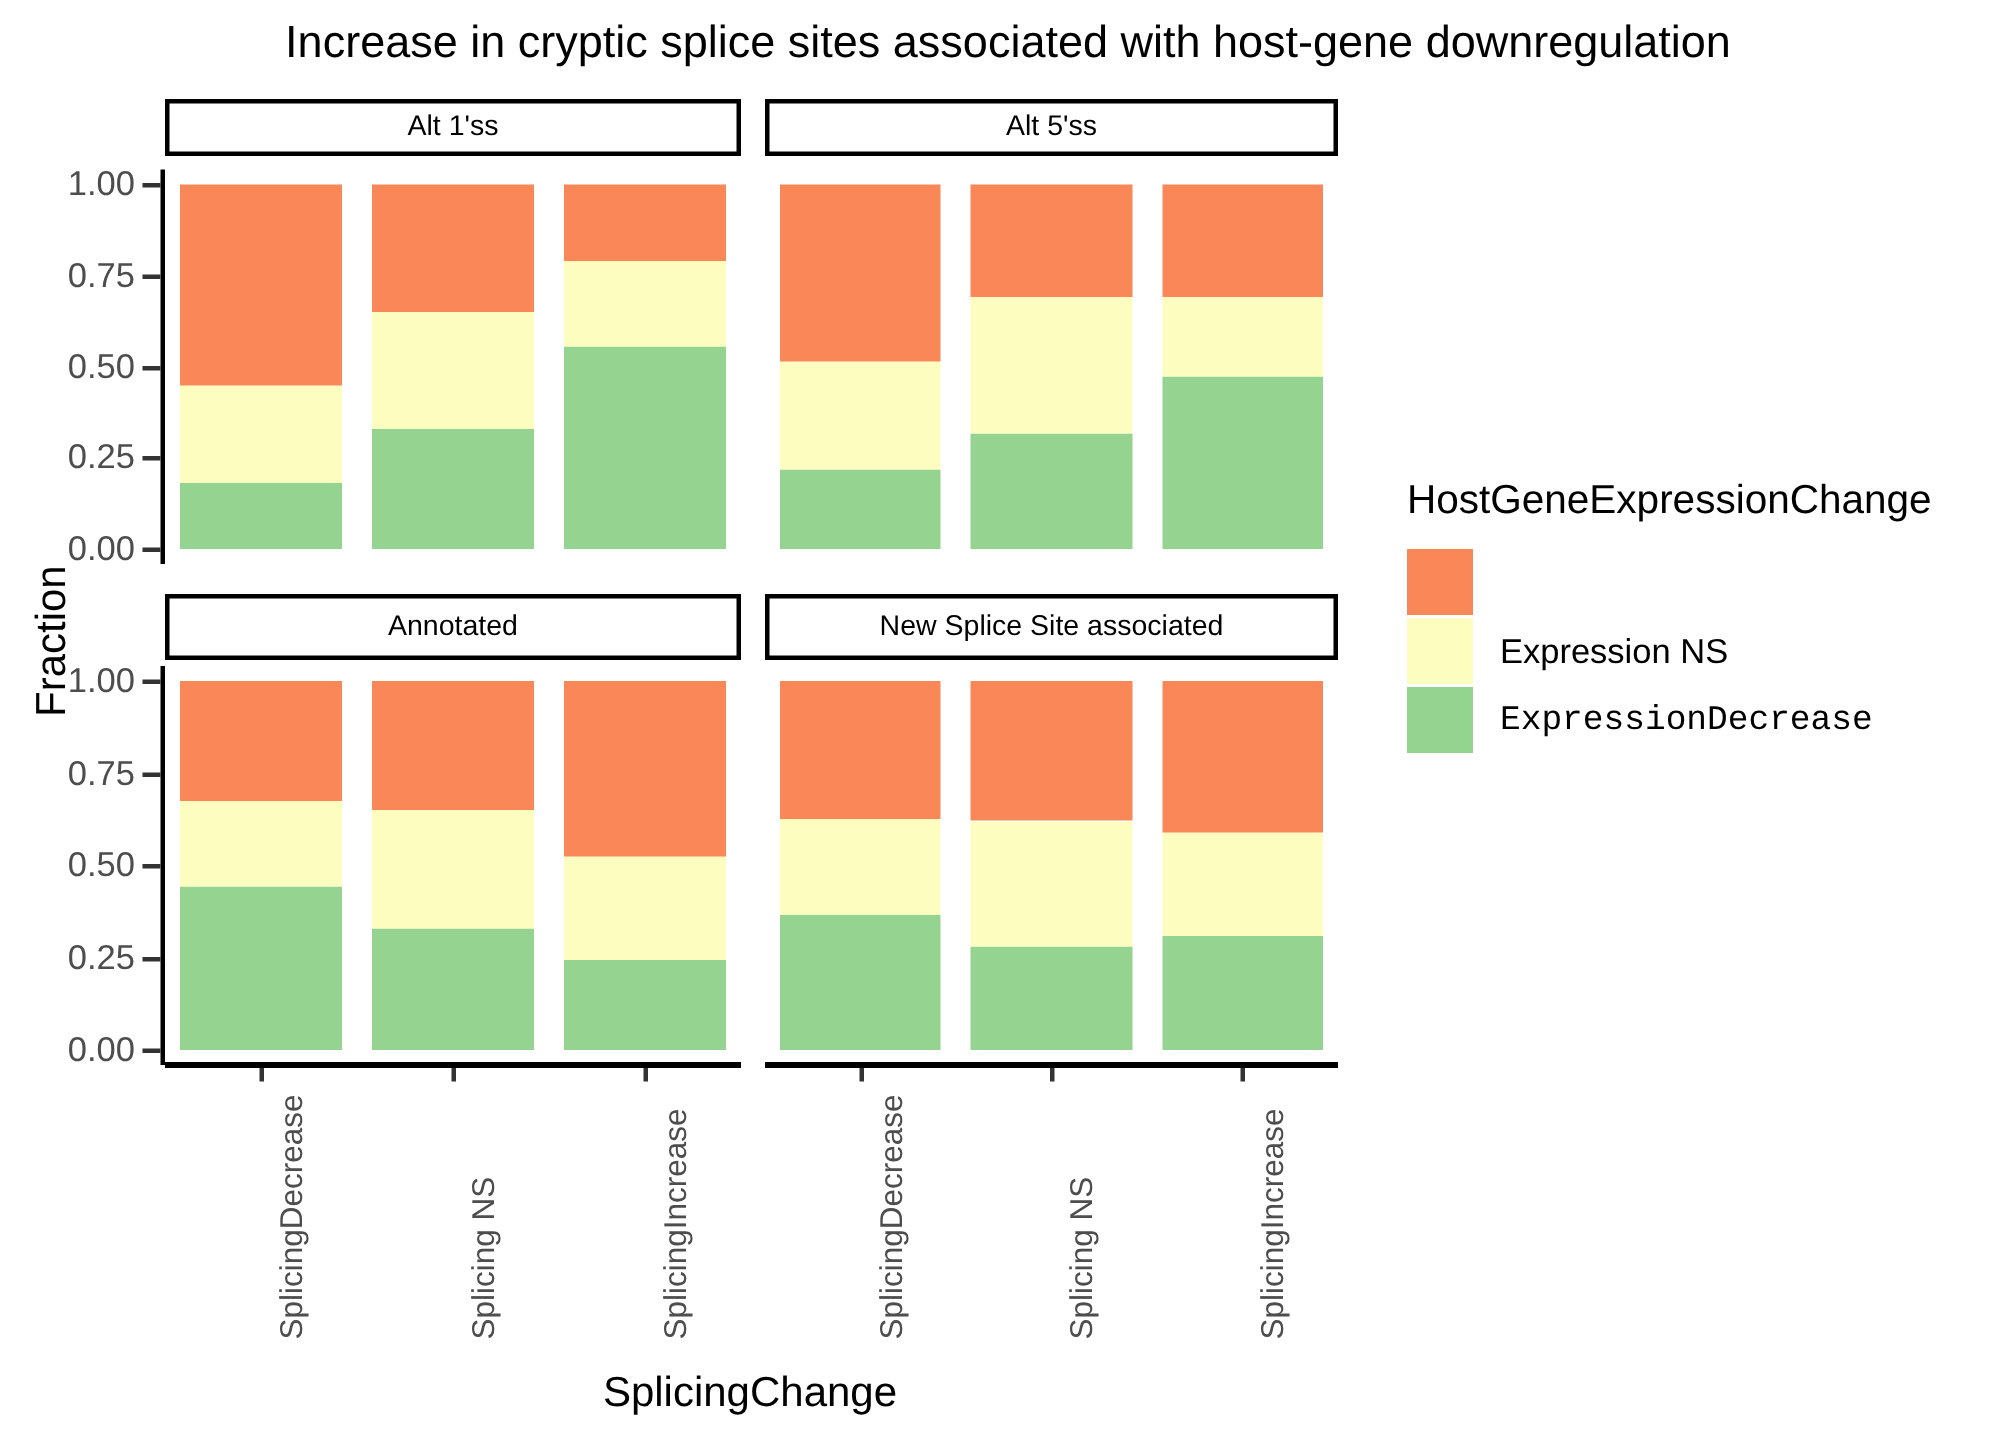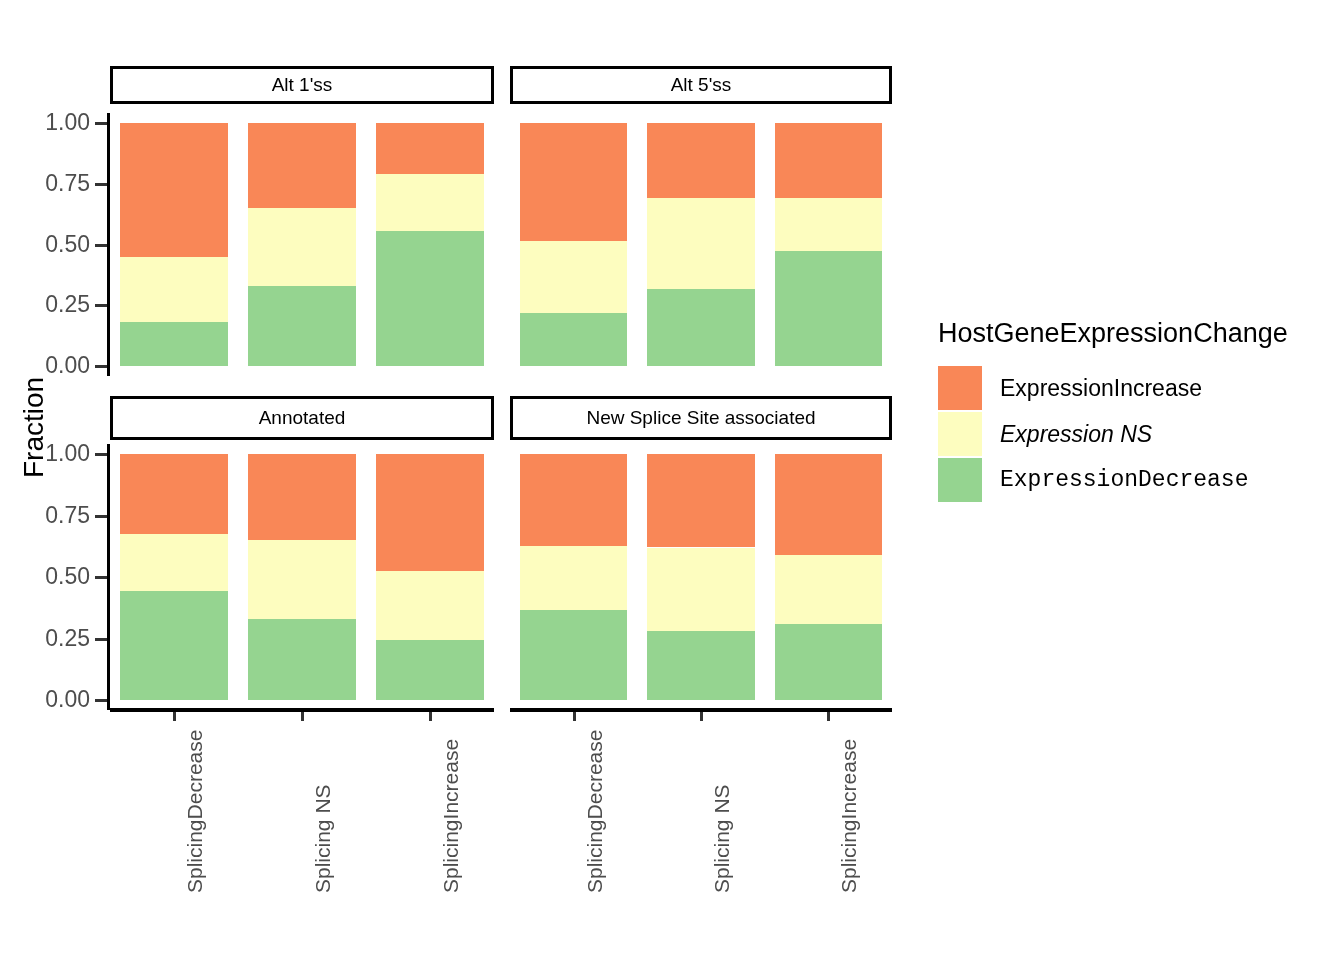--- a/index.html
+++ b/index.html
@@ -100,23 +100,25 @@
   .legend-label {
     position: absolute; left: 62px; top: 9px;
     font-size: 23px; color: #000; white-space: nowrap;
   }
 </style>
 </head>
 <body>
 
 <div id="root">
 
+  <div class="plot-title">Increase in cryptic splice sites associated with host-gene downregulation</div>
 
   <div class="axis-title-y" style="left:18px; top:478px;">Fraction</div>
 
+  <div class="axis-title-x" style="left:200px; top:912px; width:600px;">SplicingChange</div>
 
   <div id="panels-layer">
       <div class="strip" style="left: 110px; top: 66px; width: 384px; height: 38px;">
         <span>Alt 1'ss</span>
       </div>
       <div class="panel" style="left: 110px; top: 123px; width: 384px; height: 243px;">
         <div class="bar" style="left: 9.92px; width: 108.16px; height: 243px; bottom: 0px;">
           <div class="seg" style="background: rgb(149, 212, 144); bottom: 0px; height: 43.74px;"></div>
           <div class="seg" style="background: rgb(253, 253, 191); bottom: 43.74px; height: 65.61px;"></div>
           <div class="seg" style="background: rgb(249, 135, 87); bottom: 109.35px; height: 133.65px;"></div>
@@ -230,23 +232,22 @@
       <div class="ytick-label" style="left: 18px; top: 440px; width: 72px;">1.00</div>
       <div class="axis-line" style="left: 110px; top: 708px; width: 384px; height: 4px;"></div>
       <div class="axis-line" style="left: 510px; top: 708px; width: 382px; height: 4px;"></div>
     </div>
 
   <div class="legend">
     <div class="legend-title">HostGeneExpressionChange</div>
     <div id="legend-items">
         <div class="legend-item" style="top: 48px;">
           <span class="legend-key" style="background: rgb(249, 135, 87);"></span>
-          <span class="legend-label">ExpressionIncrease</span>
-        </div>
-        <div class="legend-item" style="top: 94px; font-style: italic;">
+        </div>
+        <div class="legend-item" style="top: 94px;">
           <span class="legend-key" style="background: rgb(253, 253, 191);"></span>
           <span class="legend-label">Expression NS</span>
         </div>
         <div class="legend-item" style="top: 140px; font-family: Liberation Mono, monospace;">
           <span class="legend-key" style="background: rgb(149, 212, 144);"></span>
           <span class="legend-label">ExpressionDecrease</span>
         </div>
       </div>
   </div>
 

